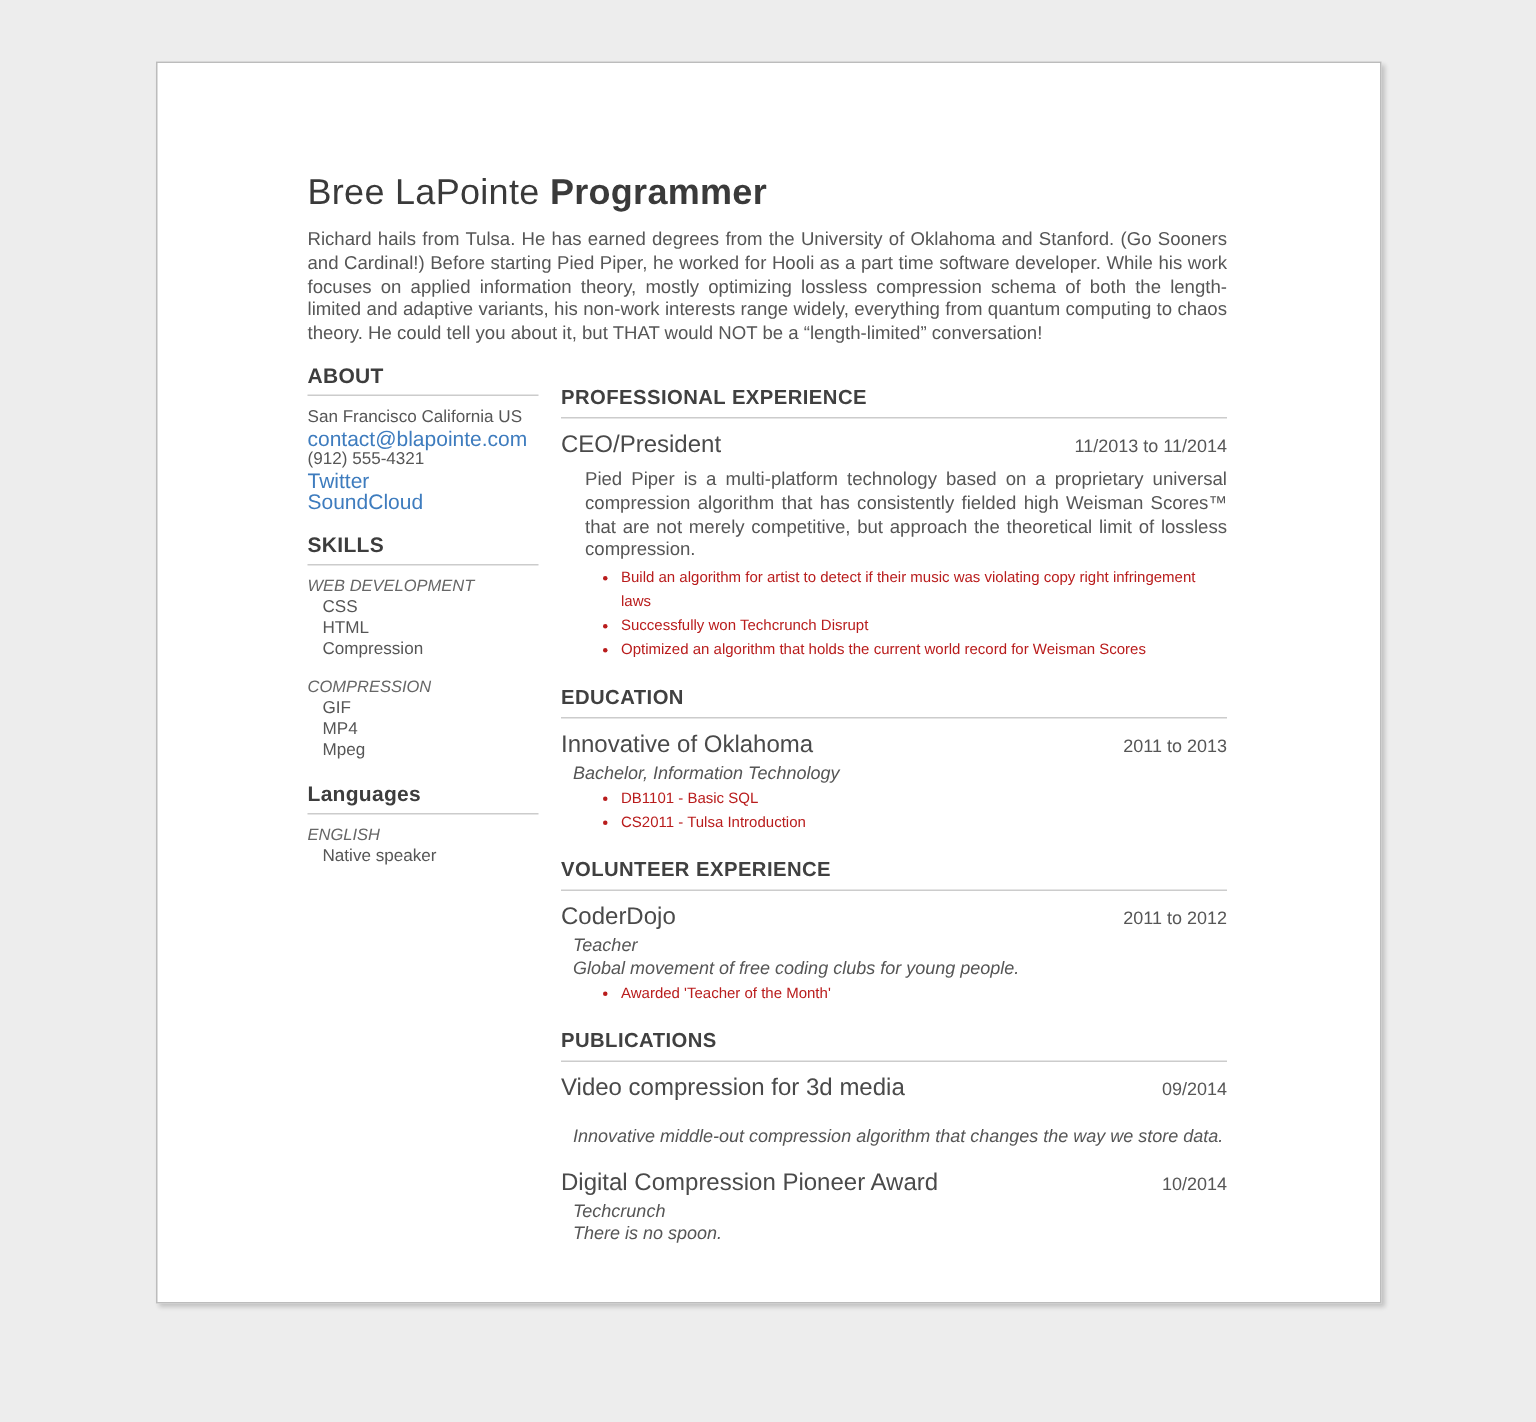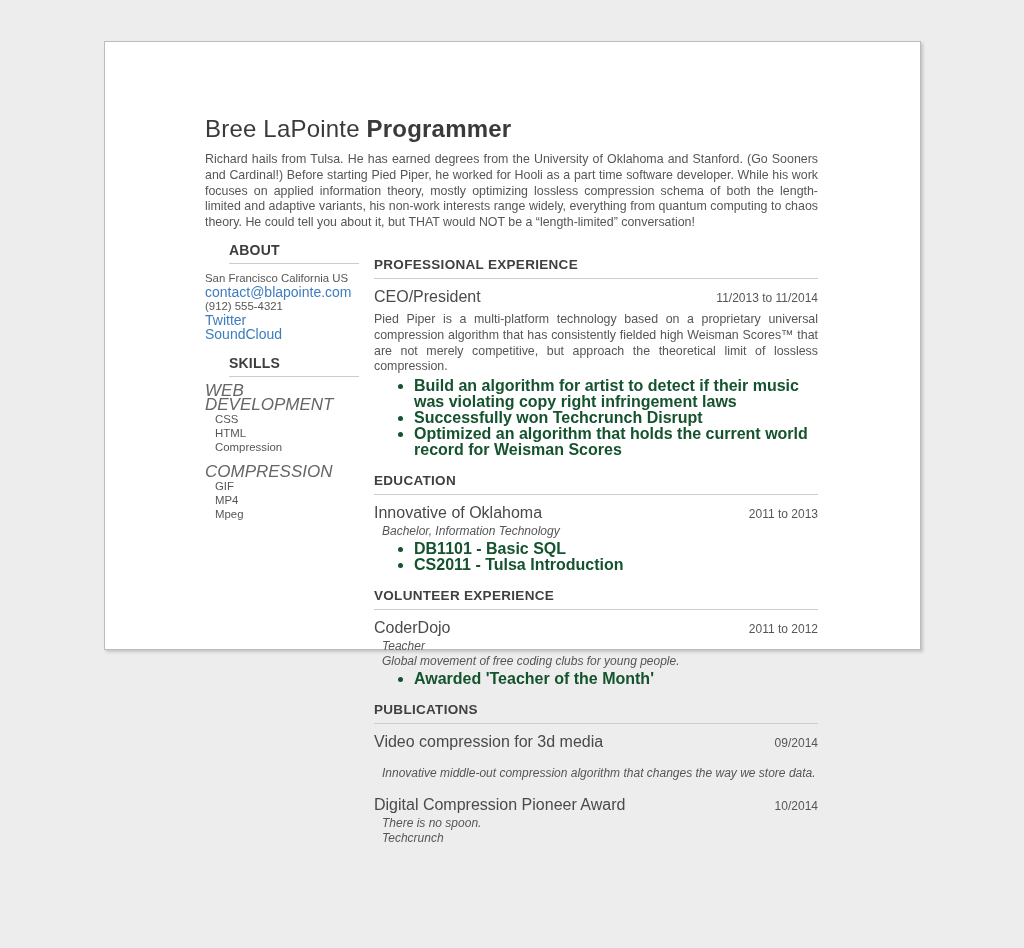--- a/index.html
+++ b/index.html
@@ -9,21 +9,21 @@
     height: 948px;
     background: #ededed;
     font-family: "Liberation Sans", sans-serif;
     position: relative;
   }
   .sheet {
     position: absolute;
     left: 104px;
     top: 41px;
     width: 817px;
-    height: 609px;
+    height: 828px;
     background: #ffffff;
     border: 1px solid #bcbcbc;
     box-shadow: 2px 2px 3px rgba(0,0,0,0.18);
   }
   .content {
     padding: 73px 102px 0 100px;
   }
   
   .doc-title {
     font-size: 24px;
@@ -47,38 +47,37 @@
   
   .side-section { margin-bottom: 14px; }
   .side-heading {
     font-size: 14px;
     font-weight: 700;
     color: #3d3d3d;
     padding-bottom: 5px;
     border-bottom: 1px solid #cccccc;
     margin-bottom: 7px;
     letter-spacing: 0.2px;
-    margin-left: 24px;
   }
   .side-line {
     font-size: 11.4px;
     line-height: 14px;
     color: #565656;
   }
   .side-link {
     display: block;
     font-size: 14px;
     line-height: 14px;
     color: #3e7cbe;
     text-decoration: none;
     cursor: pointer;
   }
   .skill-group { margin-bottom: 11px; }
   .skill-category {
-    font-size: 17px;
+    font-size: 11px;
     font-style: italic;
     color: #666666;
     line-height: 14px;
   }
   .skill-item { padding-left: 10px; }
   
   .main-section { margin-bottom: 15px; }
   .main-heading {
     font-size: 13.5px;
     font-weight: 700;
@@ -94,21 +93,21 @@
     align-items: baseline;
     margin-bottom: 2px;
   }
   .entry-title { font-size: 16px; color: #4a4a4a; }
   .entry-date { font-size: 12px; color: #565656; white-space: nowrap; margin-left: 12px; }
   .entry-desc {
     font-size: 12.4px;
     line-height: 15.8px;
     color: #565656;
     text-align: justify;
-    margin: 6px 0 3px 0;
+    margin: 6px 0 3px 16px;
   }
   .entry-sub {
     font-size: 12px;
     font-style: italic;
     color: #565656;
     line-height: 15px;
     padding-left: 8px;
   }
   .entry-desc-italic {
     font-size: 12px;
@@ -116,24 +115,23 @@
     color: #565656;
     line-height: 15px;
     padding-left: 8px;
   }
   .desc-spaced { margin-top: 15px; margin-bottom: 4px; }
   ul.entry-bullets {
     margin: 2px 0 6px 0;
     padding-left: 40px;
   }
   ul.entry-bullets li {
-    font-size: 16px;
+    font-size: 10px;
     line-height: 16px;
-    color: #14532d;
-    font-weight: bold;
+    color: #b91c1c;
   }
 </style>
 </head>
 <body>
 
 <div class="sheet">
   <div class="content">
 
     <h1 class="doc-title"><span>Bree LaPointe</span> <span class="job">Programmer</span></h1>
 
@@ -161,20 +159,25 @@
             <div class="side-line skill-item">Compression</div>
           </div>
           <div class="skill-group">
             <div class="skill-category">COMPRESSION</div>
             <div class="side-line skill-item">GIF</div>
             <div class="side-line skill-item">MP4</div>
             <div class="side-line skill-item">Mpeg</div>
           </div>
         </div>
 
+        <div class="side-section">
+          <div class="side-heading">Languages</div>
+          <div class="skill-category">ENGLISH</div>
+          <div class="side-line skill-item">Native speaker</div>
+        </div>
 
       </div>
 
       <div class="right-col">
 
         <div class="main-section">
           <div class="main-heading">PROFESSIONAL EXPERIENCE</div>
           <div class="entry-header">
             <span class="entry-title">CEO/President</span>
             <span class="entry-date">11/2013 to 11/2014</span>
@@ -220,20 +223,20 @@
             <span class="entry-date">09/2014</span>
           </div>
           <div class="entry-desc-italic desc-spaced">Innovative middle-out compression algorithm that changes the way we store data.</div>
         </div>
 
         <div class="main-section">
           <div class="entry-header">
             <span class="entry-title">Digital Compression Pioneer Award</span>
             <span class="entry-date">10/2014</span>
           </div>
+          <div class="entry-sub">Techcrunch</div>
           <div class="entry-sub">There is no spoon.</div>
-          <div class="entry-sub">Techcrunch</div>
         </div>
 
       </div>
     </div>
   </div>
 </div>
 
 </body></html>

